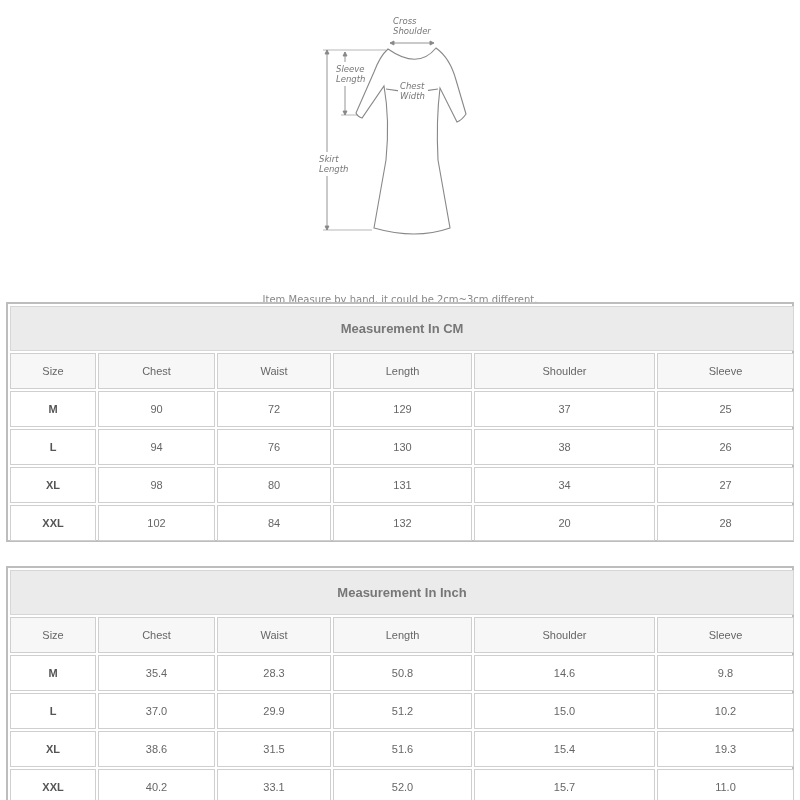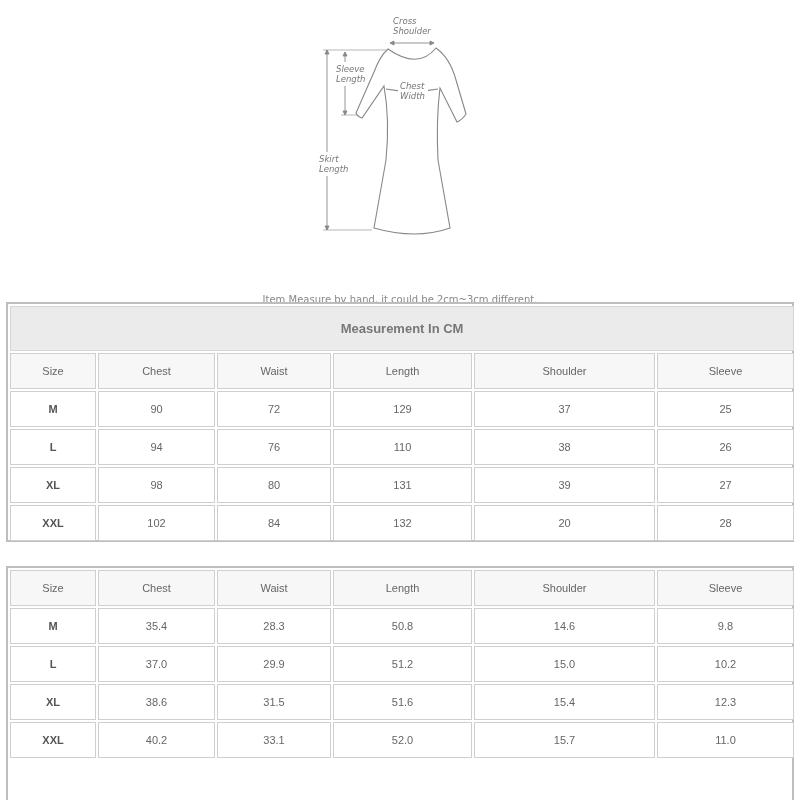--- a/index.html
+++ b/index.html
@@ -95,30 +95,30 @@
       <td>90</td>
       <td>72</td>
       <td>129</td>
       <td>37</td>
       <td>25</td>
     </tr>
     <tr class="row">
       <td class="size">L</td>
       <td>94</td>
       <td>76</td>
-      <td>110</td>
+      <td>130</td>
       <td>38</td>
       <td>26</td>
     </tr>
     <tr class="row">
       <td class="size">XL</td>
       <td>98</td>
       <td>80</td>
       <td>131</td>
-      <td>39</td>
+      <td>34</td>
       <td>27</td>
     </tr>
     <tr class="row">
       <td class="size">XXL</td>
       <td>102</td>
       <td>84</td>
       <td>132</td>
       <td>20</td>
       <td>28</td>
     </tr>
@@ -130,20 +130,23 @@
   <table>
     <colgroup>
         <col class="c0">
         <col class="c1">
         <col class="c2">
         <col class="c3">
         <col class="c4">
         <col class="c5">
       </colgroup>
     <tbody>
+        <tr>
+          <th class="title" colspan="6">Measurement In Inch</th>
+        </tr>
     <tr class="head">
       <td>Size</td>
       <td>Chest</td>
       <td>Waist</td>
       <td>Length</td>
       <td>Shoulder</td>
       <td>Sleeve</td>
     </tr>
     <tr class="row">
       <td class="size">M</td>
@@ -160,21 +163,21 @@
       <td>51.2</td>
       <td>15.0</td>
       <td>10.2</td>
     </tr>
     <tr class="row">
       <td class="size">XL</td>
       <td>38.6</td>
       <td>31.5</td>
       <td>51.6</td>
       <td>15.4</td>
-      <td>12.3</td>
+      <td>19.3</td>
     </tr>
     <tr class="row">
       <td class="size">XXL</td>
       <td>40.2</td>
       <td>33.1</td>
       <td>52.0</td>
       <td>15.7</td>
       <td>11.0</td>
     </tr>
   </tbody>

